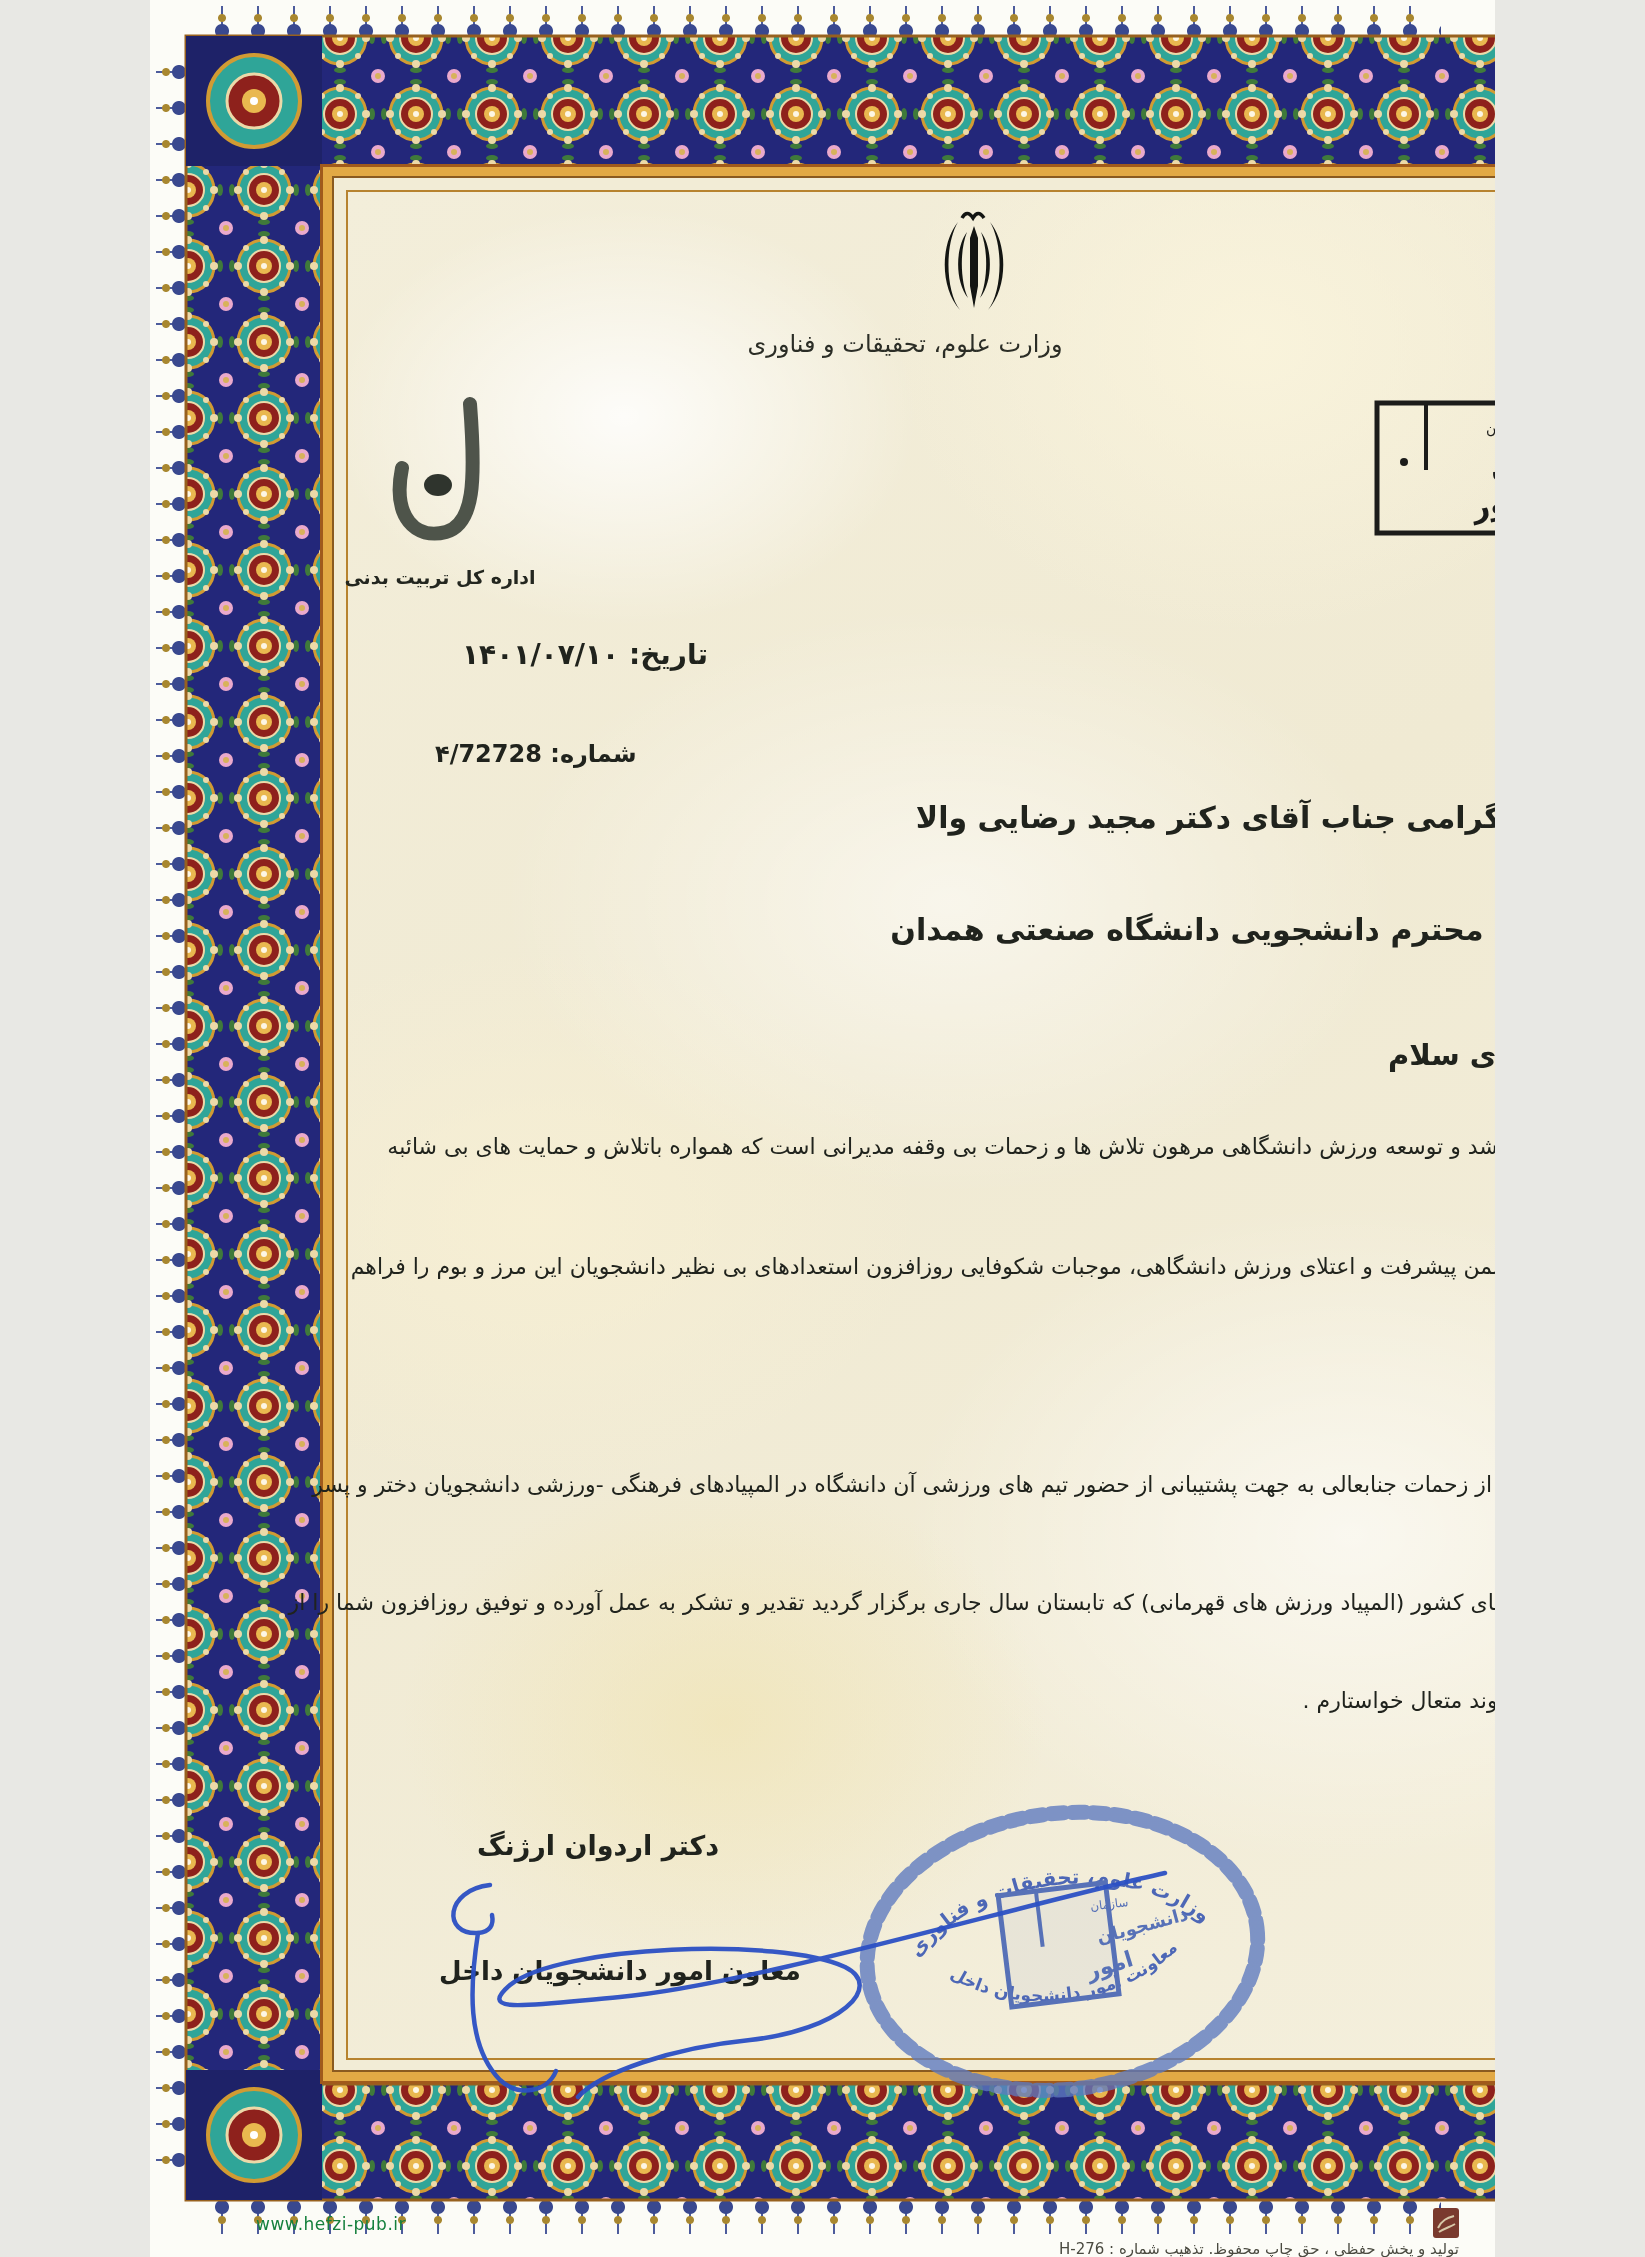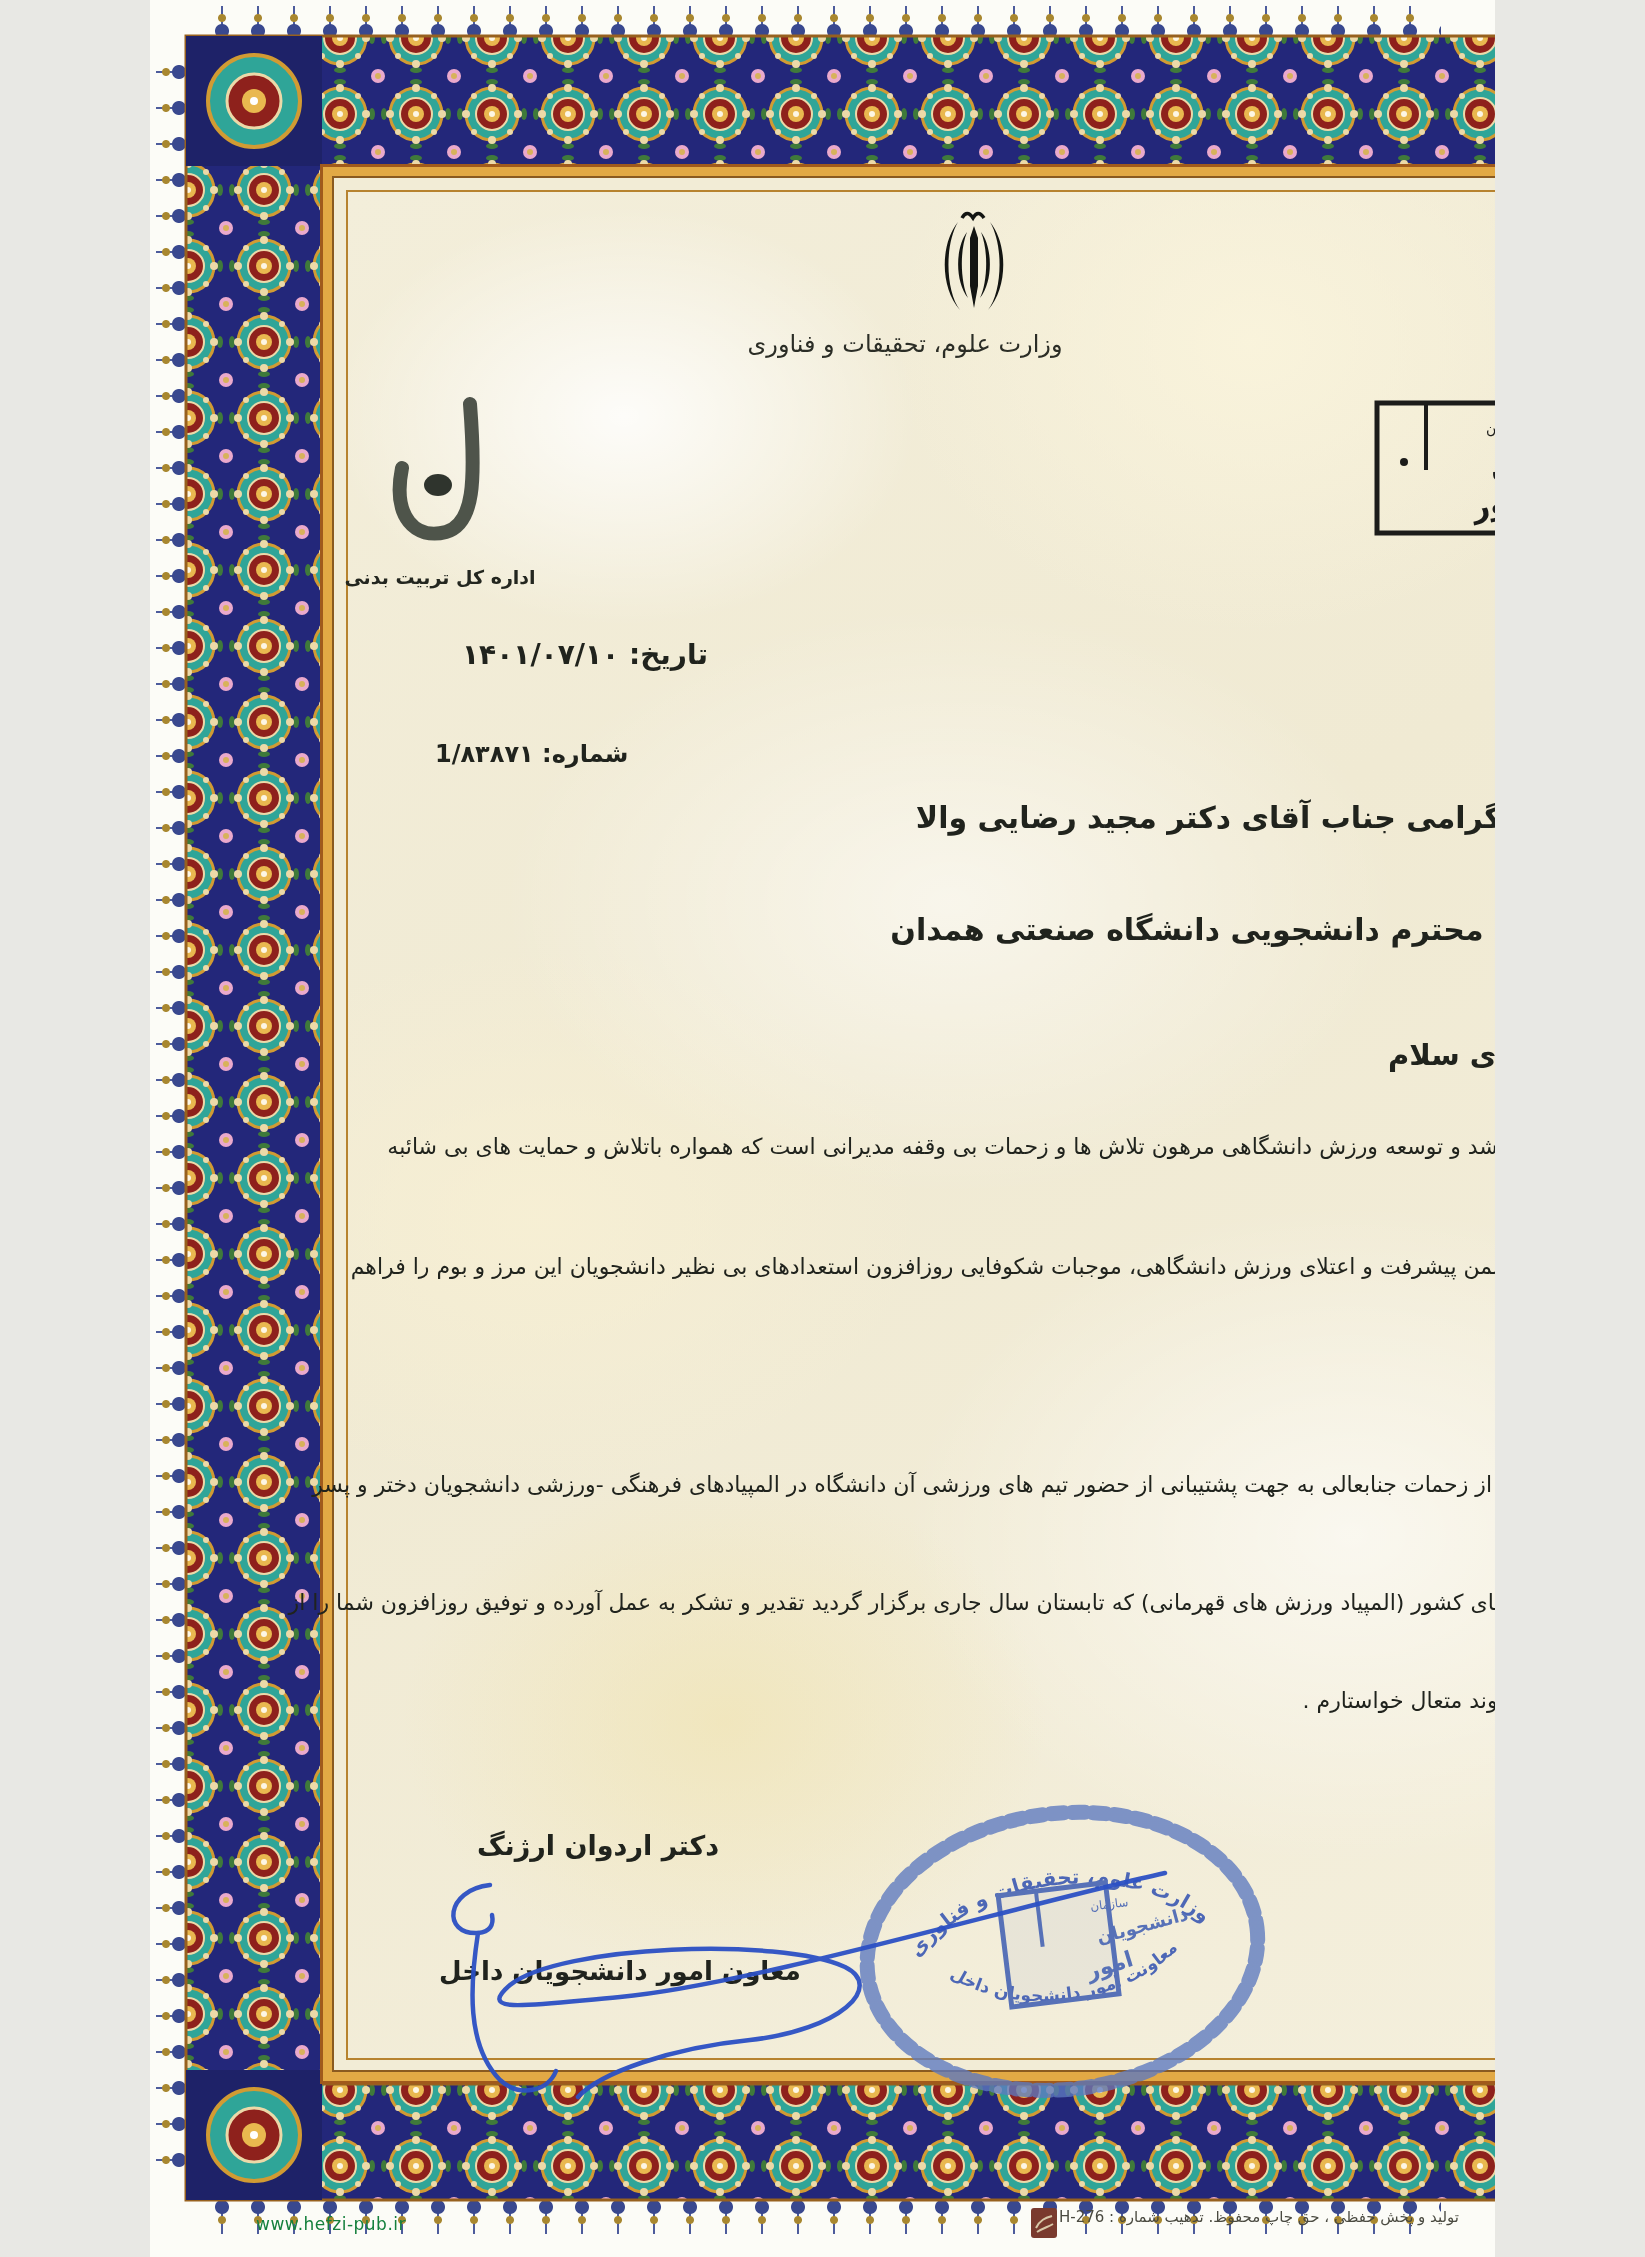--- a/index.html
+++ b/index.html
@@ -69,21 +69,21 @@
   .meta-date { left:290px; top:638px; width:290px; font-size:28px; text-align:center; font-weight:bold; }
   .meta-no   { left:285px; top:740px; width:250px; font-size:24px; text-align:left; font-weight:bold; }
   .rtl-line  { position:absolute; left:215px; width:1220px; text-align:right; direction:rtl; white-space:nowrap; z-index:5; }
   .addr { font-size:30px; font-weight:bold;margin-top:28px; }
   .body-line { font-size:22px;margin-top:32px; }
   .signer-name  { left:288px; top:1830px; width:320px; text-align:center; font-size:27px; font-weight:bold; }
   .signer-title { left:250px; top:1956px; width:440px; text-align:center; font-size:26px; font-weight:bold; }
   .sig-svg { left:270px; top:1845px; z-index:7; }
   .stamp-svg { left:688px; top:1786px; transform:rotate(-7deg); z-index:6; opacity:0.92; }
   .footer-web { left:106px; top:2214px; font-size:17px; color:#15803d; letter-spacing:0.5px; z-index:5; }
-  .footer-note { right:36px; top:2208px; display:flex; align-items:flex-start; gap:2px; z-index:5; }
+  .footer-note { right:36px; top:2208px; display:flex; align-items:flex-end; gap:2px; z-index:5;flex-direction:column; }
   .footer-note span { font-size:15px; color:#4a4a40; direction:rtl; }
 </style>
 </head>
 <body>
 
 <div class="page">
 
   <div class="fringe fringe-t"></div>
   <div class="fringe fringe-b"></div>
   <div class="fringe fringe-l"></div>
@@ -190,21 +190,21 @@
     <line x1="52" y1="3" x2="52" y2="70" stroke="#1c1c1a" stroke-width="4"></line>
     <circle cx="30" cy="62" r="4" fill="#1c1c1a"></circle>
     <g fill="#1c1c1a" font-family="DejaVu Sans, sans-serif" direction="rtl">
       <text x="112" y="34" font-size="14" text-anchor="end">سازمان</text>
       <text x="118" y="78" font-size="24" font-weight="bold" text-anchor="end" transform="rotate(-8 118 78)">دانشجویان</text>
       <text x="100" y="118" font-size="30" font-weight="bold" text-anchor="end" transform="rotate(-10 100 118)">امور</text>
     </g>
   </svg>
 
   <div class="abs z fa meta-date">تاریخ: ۱۴۰۱/۰۷/۱۰</div>
-  <div class="abs z fa meta-no">شماره: 1/۸۳۸۷۱</div>
+  <div class="abs z fa meta-no">شماره: ۴/72728</div>
 
   <div class="rtl-line addr" style="top:772px;">برادر گرامی جناب آقای دکتر مجید رضایی والا</div>
   <div class="rtl-line addr" style="top:884px;">معاون محترم دانشجویی دانشگاه صنعتی همدان</div>
   <div class="rtl-line addr" style="top:1010px; font-size:29px;">با اهدای سلام</div>
 
   <div class="rtl-line body-line" style="top:1102px;">بی شک رشد و توسعه ورزش دانشگاهی مرهون تلاش ها و زحمات بی وقفه مدیرانی است که همواره باتلاش و حمایت های بی شائبه</div>
   <div class="rtl-line body-line" style="top:1222px;">خویش، ضمن پیشرفت و اعتلای ورزش دانشگاهی، موجبات شکوفایی روزافزون استعدادهای بی نظیر دانشجویان این مرز و بوم را فراهم</div>
   <div class="rtl-line body-line" style="top:1342px;">می آورند.</div>
 
   <div class="rtl-line body-line" style="top:1440px;">بدینوسیله از زحمات جنابعالی به جهت پشتیبانی از حضور تیم های ورزشی آن دانشگاه در المپیادهای فرهنگی -ورزشی دانشجویان دختر و پسر</div>

